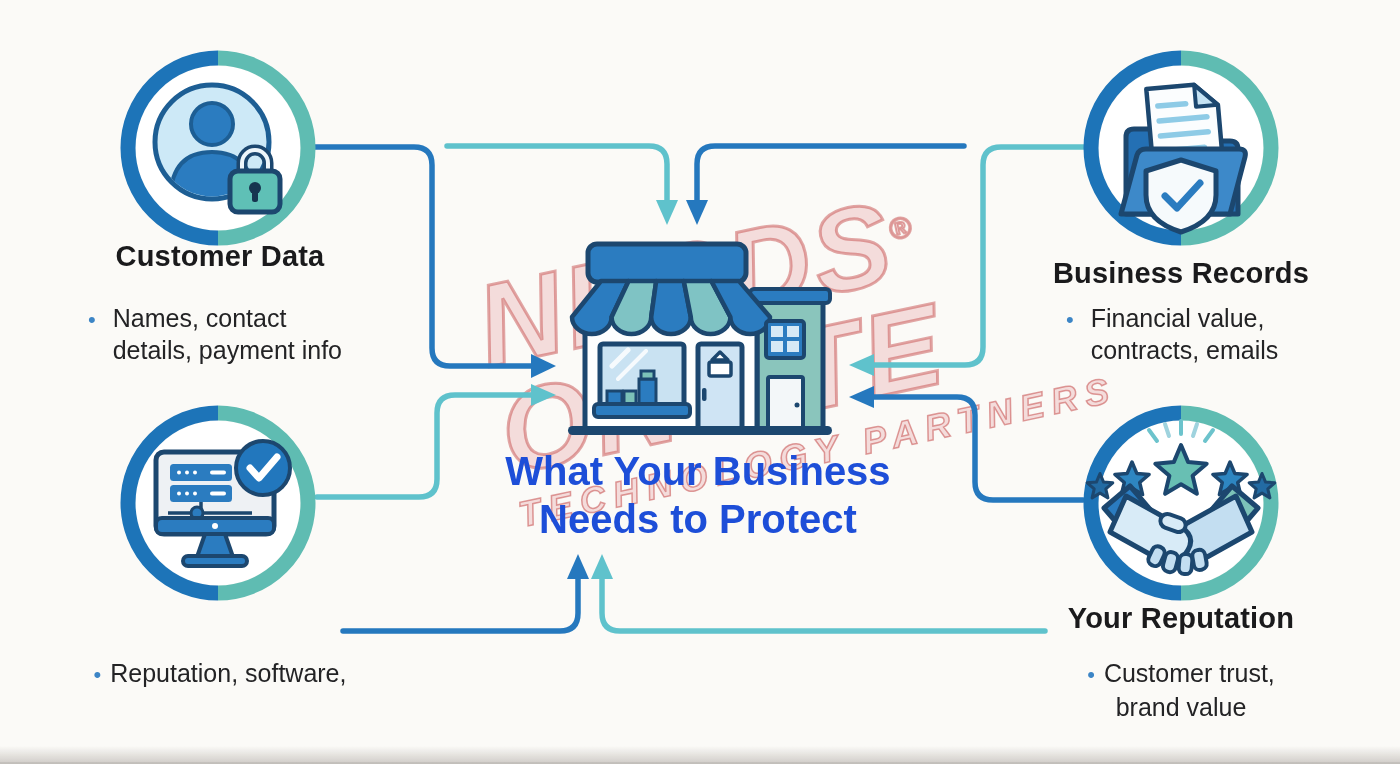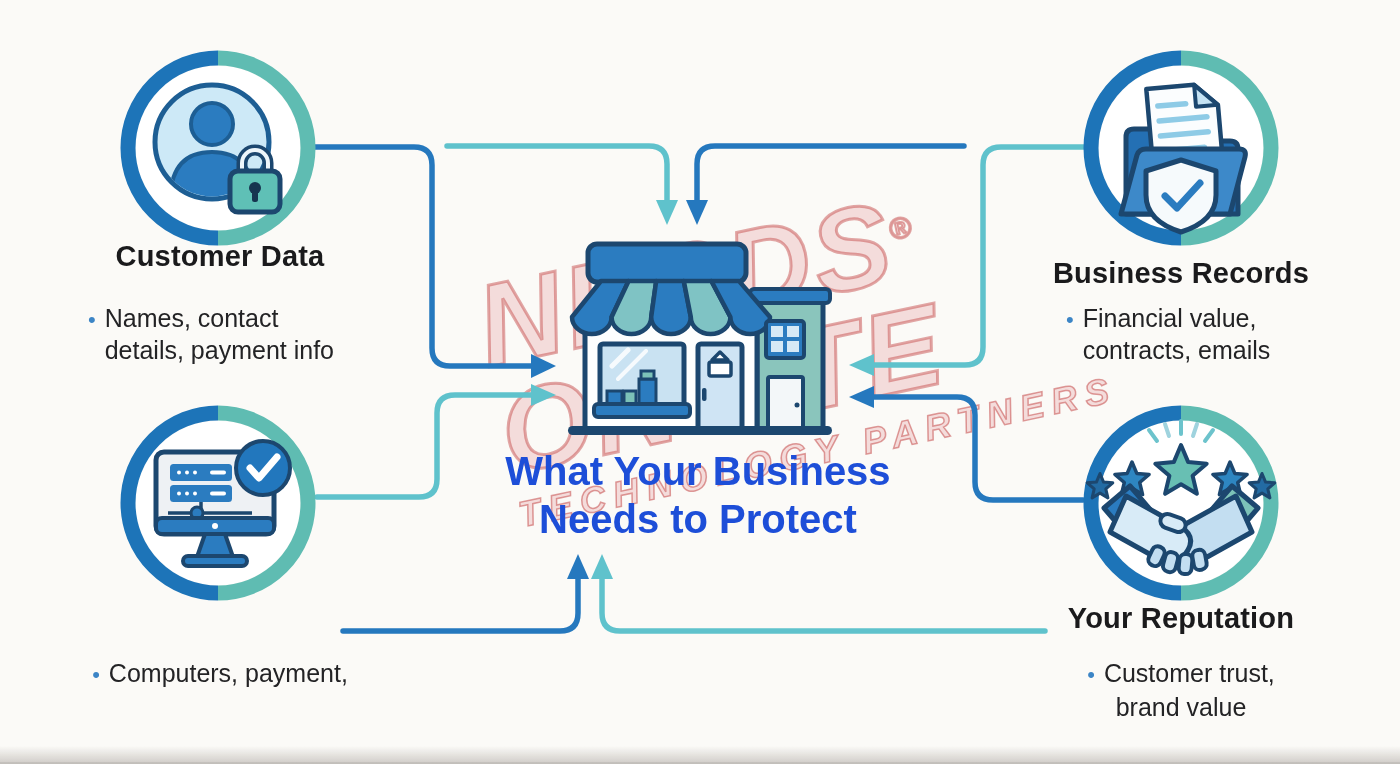--- a/index.html
+++ b/index.html
@@ -23,21 +23,21 @@
   svg.art{position:absolute;inset:0;z-index:2;}
   .ln{fill:none;stroke-width:5.5;stroke-linecap:round;}
   .b{stroke:#2578be;} .t{stroke:#5fc2cc;}
   .ab{fill:#2578be;} .at{fill:#5fc2cc;}
 
   
   .txt{position:absolute;z-index:3;}
   .card-heading{font-size:29px;font-weight:700;color:#1a1a1c;text-align:center;letter-spacing:0.2px;}
   .bullet-item{font-size:25px;color:#232325;line-height:32px;}
   .dot{color:#3c85c6;margin-right:9px;font-size:22px;}
-  .lines{display:inline-block;vertical-align:top;}
+  .lines{display:inline-block;vertical-align:top;margin-left:8px;}
   .l{display:block;}
   .center-item{text-align:center;}
   .main-title{left:448px;top:447px;width:500px;text-align:center;
     font-size:40px;font-weight:700;color:#1d4ed8;line-height:48px;}
 
   .bottom-edge{position:absolute;left:0;right:0;bottom:0;height:16px;z-index:4;
     background:linear-gradient(to bottom,rgba(0,0,0,0),rgba(110,100,92,0.28));
     border-bottom:2px solid rgba(95,90,84,0.35);}
 </style>
 </head>
@@ -235,21 +235,21 @@
   <div class="txt bullet-item" style="left:88px;top:302px;width:300px;">
     <span class="dot">•</span><span class="lines"><span class="l">Names, contact</span><span class="l">details, payment info</span></span>
   </div>
 
   <div class="txt card-heading" style="left:1031px;top:257px;width:300px;">Business Records</div>
   <div class="txt bullet-item" style="left:1066px;top:302px;width:270px;">
     <span class="dot">•</span><span class="lines"><span class="l">Financial value,</span><span class="l">contracts, emails</span></span>
   </div>
 
   <div class="txt bullet-item center-item" style="left:70px;top:657px;width:300px;">
-    <div><span class="dot">•</span><span>Computers, payment,</span></div>
+    <div><span class="dot">•</span><span>Reputation, software,</span></div>
   </div>
 
   <div class="txt card-heading" style="left:1031px;top:602px;width:300px;">Your Reputation</div>
   <div class="txt bullet-item center-item" style="left:1041px;top:657px;width:280px;">
     <div><span class="dot">•</span><span>Customer trust,</span></div>
     <div>brand value</div>
   </div>
 
   <div class="txt main-title">
     <div>What Your Business</div>

